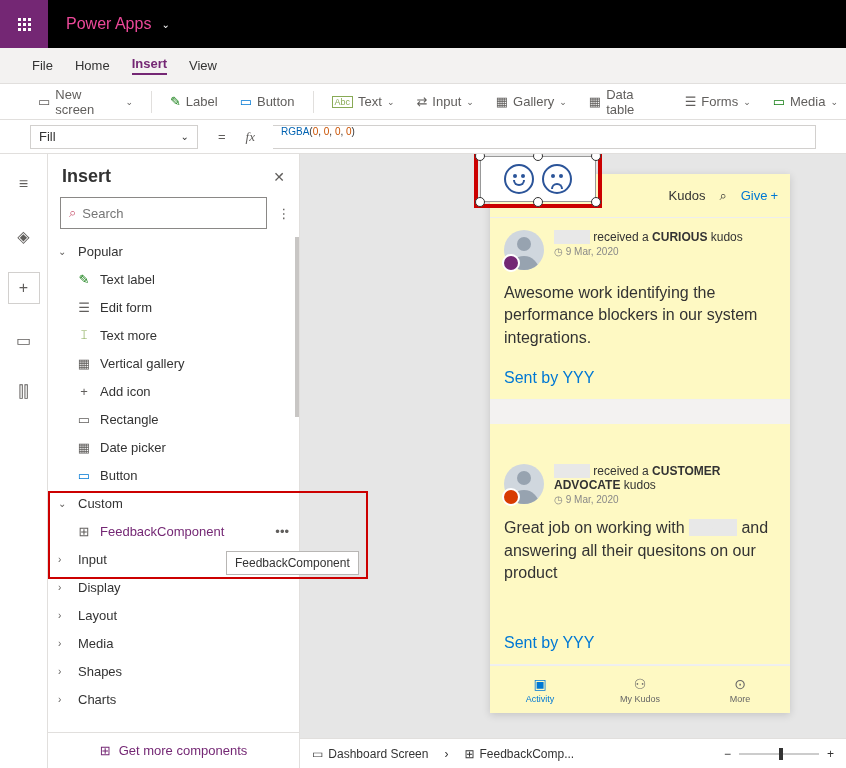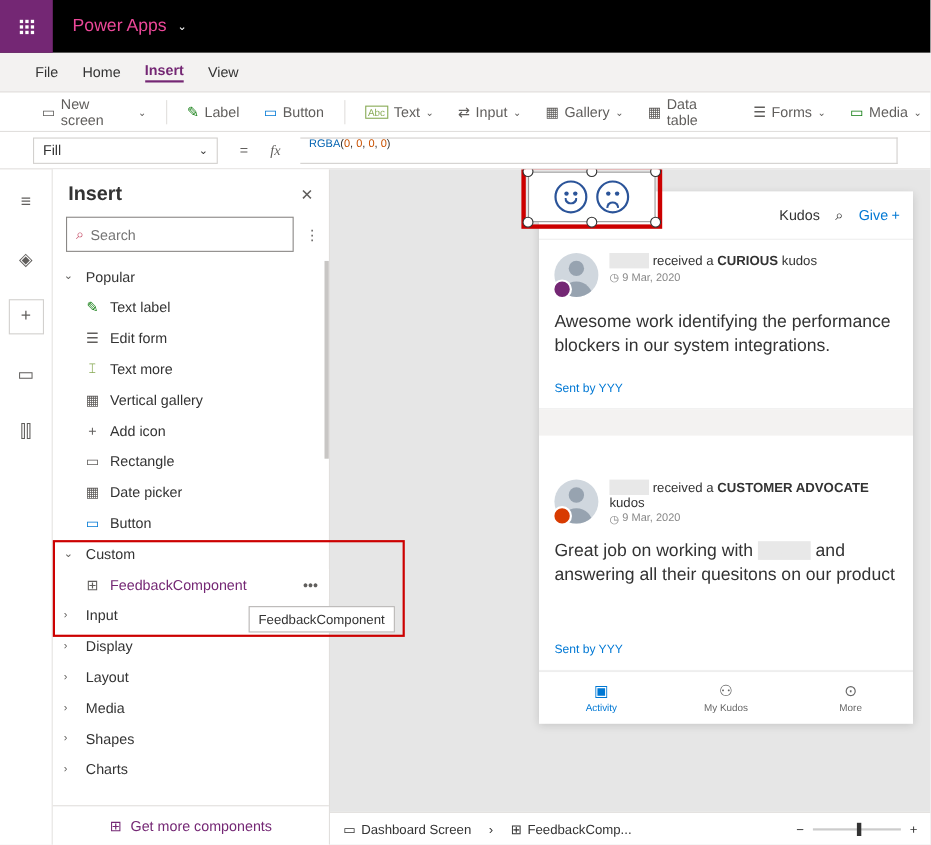--- a/index.html
+++ b/index.html
@@ -60,21 +60,21 @@
 .fc-selected .lbl { color: #742774; }
 .fc-icon { color: #742774; }
 .insert-footer { border-top: 1px solid #e1dfdd; height: 36px; display: flex; align-items: center; justify-content: center; gap: 8px; color: #742774; font-size: 13px; }
 .scroll-thumb { position: absolute; right: 0; top: 0; width: 4px; height: 180px; background: #c8c6c4; }
 
 
 .tooltip-fc { position: absolute; left: 226px; top: 551px; background: #fff; border: 1px solid #b8b6b4; padding: 4px 8px; font-size: 12px; z-index: 50; white-space: nowrap; }
 
 
 .canvas-wrap { flex: 1; background: #e6e6e6; position: relative; overflow: hidden; }
-.app-screen { position: absolute; left: 190px; top: 20px; width: 340px; background: #ffffff; box-shadow: 0 2px 8px rgba(0,0,0,0.15); }
+.app-screen { position: absolute; left: 190px; top: 20px; width: 300px; background: #fef9c3; box-shadow: 0 2px 8px rgba(0,0,0,0.15); }
 
 
 .sel-comp { position: absolute; left: 182px; top: 4px; width: 120px; height: 50px; z-index: 30; }
 .sel-frame { border: 4px solid #c00; padding: 2px; width: 128px; height: 58px; position: absolute; left: -8px; top: -8px; }
 .sel-inner { background: #fff; border: 1px solid #999; width: 100%; height: 100%; display: flex; align-items: center; justify-content: center; gap: 8px; position: relative; }
 .sel-handle { width: 10px; height: 10px; border: 1px solid #333; border-radius: 50%; background: #fff; position: absolute; }
 .face { width: 30px; height: 30px; border: 2px solid #2b5499; border-radius: 50%; position: relative; }
 .face::before, .face::after { content: ""; position: absolute; width: 4px; height: 4px; background: #2b5499; border-radius: 50%; top: 8px; }
 .face::before { left: 7px; } .face::after { right: 7px; }
 .face .mouth { position: absolute; bottom: 6px; left: 7px; width: 12px; height: 6px; border: 2px solid #2b5499; border-top: none; border-radius: 0 0 12px 12px; }
@@ -92,21 +92,21 @@
 .avatar::before { content: ""; width: 14px; height: 14px; background: #97a3b0; border-radius: 50%; position: absolute; top: 7px; left: 13px; }
 .avatar::after { content: ""; width: 30px; height: 16px; background: #97a3b0; border-radius: 15px 15px 0 0; position: absolute; bottom: -2px; left: 5px; }
 .badge { width: 18px; height: 18px; border-radius: 50%; position: absolute; bottom: -2px; left: -2px; border: 2px solid #fff; }
 .badge.purple { background: #742774; }
 .badge.red { background: #d83b01; }
 .card-head { font-size: 12px; }
 .card-head .redact { background: #e8e8e8; color: #e8e8e8; padding: 0 12px; }
 .card-head b { font-weight: 700; }
 .card-date { font-size: 10px; color: #888; display: flex; align-items: center; gap: 3px; margin-top: 2px; }
 .card-body { font-size: 16px; margin-top: 12px; color: #333; line-height: 1.4; }
-.card-sent { color: #0078d4; font-size: 11px; margin-top: 20px; }
+.card-sent { color: #0078d4; font-size: 16px; margin-top: 20px; }
 .card-gap { height: 24px; background: #f3f2f1; }
 
 
 .app-nav { height: 48px; border-top: 1px solid #eee; display: flex; }
 .nav-item { flex: 1; display: flex; flex-direction: column; align-items: center; justify-content: center; font-size: 9px; color: #666; gap: 2px; }
 .nav-item.active { color: #0078d4; }
 .nav-icon { font-size: 14px; }
 
 
 .canvas-status { position: absolute; left: 0; right: 0; bottom: 0; height: 30px; background: #fff; border-top: 1px solid #e1dfdd; display: flex; align-items: center; padding: 0 12px; gap: 16px; font-size: 12px; }

